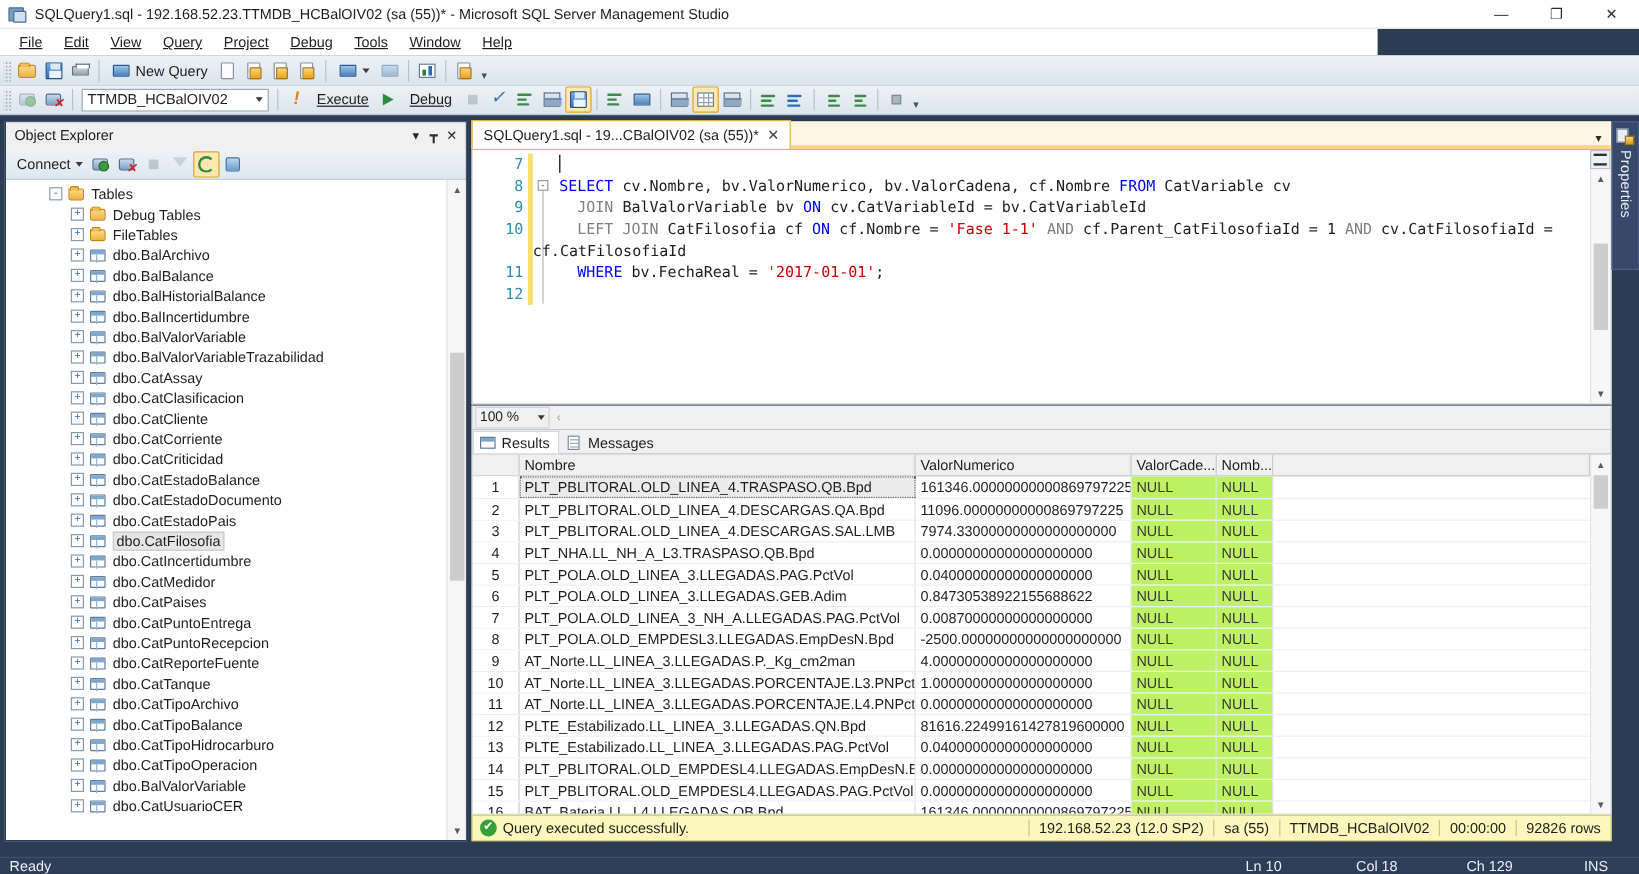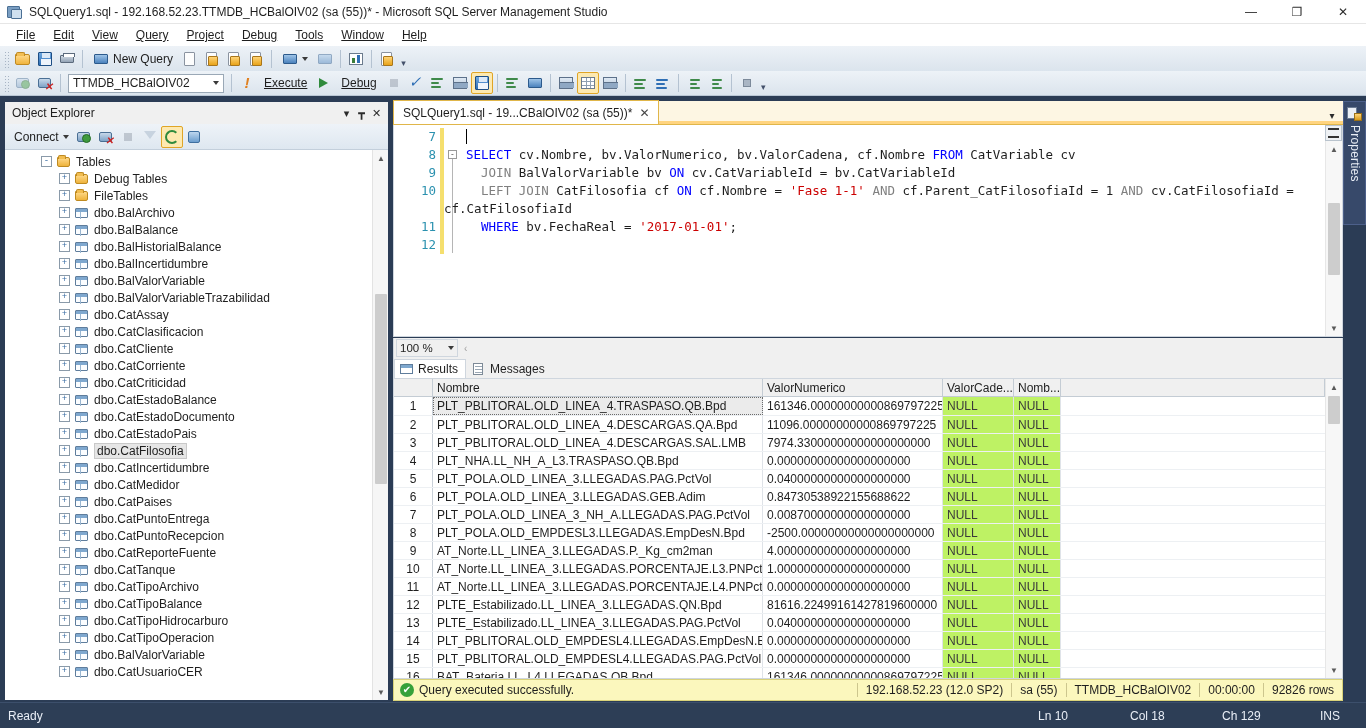--- a/index.html
+++ b/index.html
@@ -21,21 +21,21 @@
   }
   .tb-icon { width:16px; height:16px; margin:0 6px 0 7px; position:relative; flex:none; }
   .tb-icon .s1 { position:absolute; left:0; top:2px; width:13px; height:12px; background:#7a9ec2; border:1px solid #4a6f94; border-radius:1px;}
   .tb-icon .s2 { position:absolute; left:4px; top:5px; width:11px; height:10px; background:#cfe0ef; border:1px solid #4a6f94; border-radius:1px;}
   .tb-title { font-size:12px; color:#1e1e1e; white-space:nowrap; }
   .wbtns { margin-left:auto; display:flex; height:24px; }
   .wbtn { width:46px; height:24px; display:flex; align-items:center; justify-content:center; font-size:12px; color:#2b2b2b; }
 
   
   .menubar {
-    position:absolute; left:0; top:24px; width:1366px; height:22px;
+    position:absolute; left:0; top:24px; width:1148px; height:22px;
     background:#ffffff; display:flex; align-items:center; padding-left:7px;
   }
   .menu-item { padding:2px 9px; font-size:12px; color:#1e1e1e; cursor:default; }
   .menu-item u { text-decoration:underline; }
 
   
   .toolbar {
     position:absolute; left:0; width:1366px;
     background:linear-gradient(to bottom,#edf2f7 0%,#e4ebf2 50%,#dbe4ed 100%);
     display:flex; align-items:center;
@@ -187,21 +187,21 @@
 
   
   .proptab { position:absolute; right:0; top:101px; width:23px; height:600px; }
   .proptab .inner { position:absolute; left:0; top:0; width:23px; height:124px; background:#37496a; border:1px solid #4d608a; display:flex; flex-direction:column; align-items:center; padding-top:4px; }
   .proptab .pico { width:15px; height:15px; position:relative; margin-bottom:4px; }
   .proptab .pico .a{position:absolute;left:0;top:1px;width:10px;height:12px;background:#e9eef5;border:1px solid #6b7b93;}
   .proptab .pico .b{position:absolute;right:0;bottom:0;width:8px;height:8px;background:linear-gradient(#ffd477,#d79a1a);border:1px solid #9a7018;}
   .proptab .ptxt { writing-mode:vertical-rl; font-size:12px; color:#e8edf5; letter-spacing:.2px; }
 
   
-  .appstatus { position:absolute; left:0; bottom:0; width:1366px; height:26px; background:#2d3e56;
+  .appstatus { position:absolute; left:0; bottom:0; width:1366px; height:14px; background:#2d3e56;
                display:flex; align-items:center; color:#e9eef6; font-size:12px; border-top:1px solid #3c4f6b;}
   .as-ready { padding-left:8px; }
   .as-right { margin-left:auto; display:flex; }
   .as-cell { width:92px; }
   .as-cell.ins { width:52px; padding-left:6px; }
 </style>
 </head>
 <body>
 
 <div id="app">

